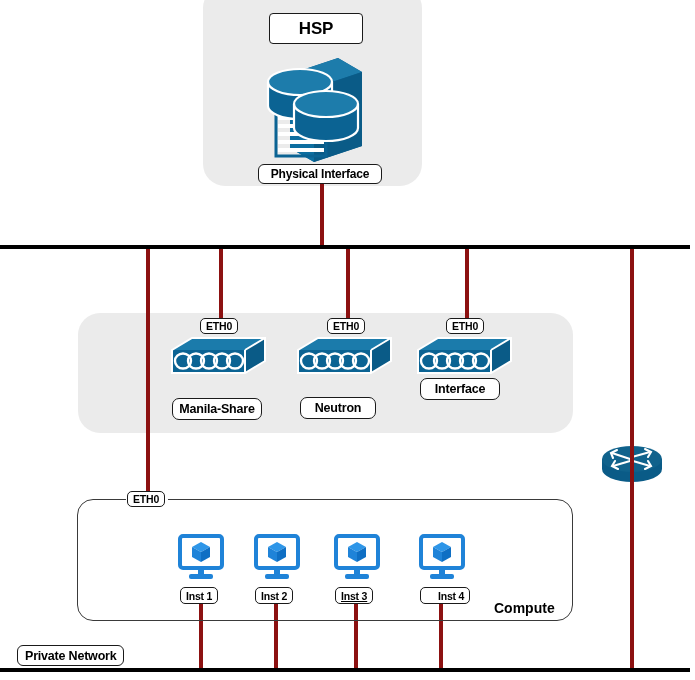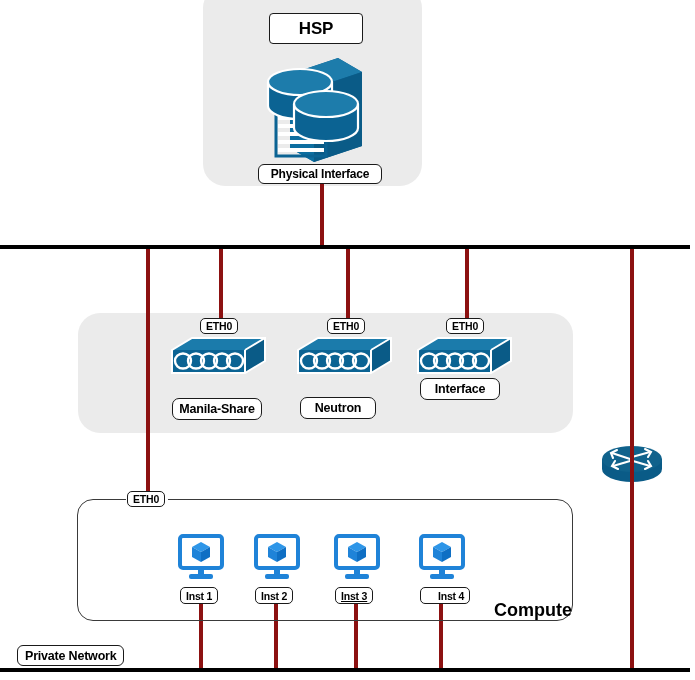--- a/index.html
+++ b/index.html
@@ -25,21 +25,21 @@
         border-radius:7px;color:#000000;font-weight:bold;
         display:flex;align-items:center;justify-content:center;
         box-sizing:border-box;white-space:nowrap;letter-spacing:-0.2px;}
   .chip.big{font-size:17px;height:31px;border-radius:4px;border-width:1.6px;}
   .chip.net{font-size:12.5px;height:21px;padding:0 7px;border-radius:6px;}
   .chip.node{font-size:12.5px;height:22px;border-radius:7px;}
   .chip.eth{font-size:10.5px;height:16px;padding:0 5px;border-radius:5px;}
   .chip.inst{font-size:10.5px;height:17px;padding:0 5px;border-radius:5px;}
 
   
-  .plain{position:absolute;font-weight:bold;font-size:18px;color:#000;}
+  .plain{position:absolute;font-weight:bold;font-size:14px;color:#000;}
 
   
   #compute-box{position:absolute;left:77px;top:499px;width:496px;height:122px;
       border:1.3px solid #3a3a3a;border-radius:16px;box-sizing:border-box;
       background:transparent;}
   
   .mask{position:absolute;background:#ffffff;}
 
   svg{display:block;overflow:visible;}
   .icon{position:absolute;}

